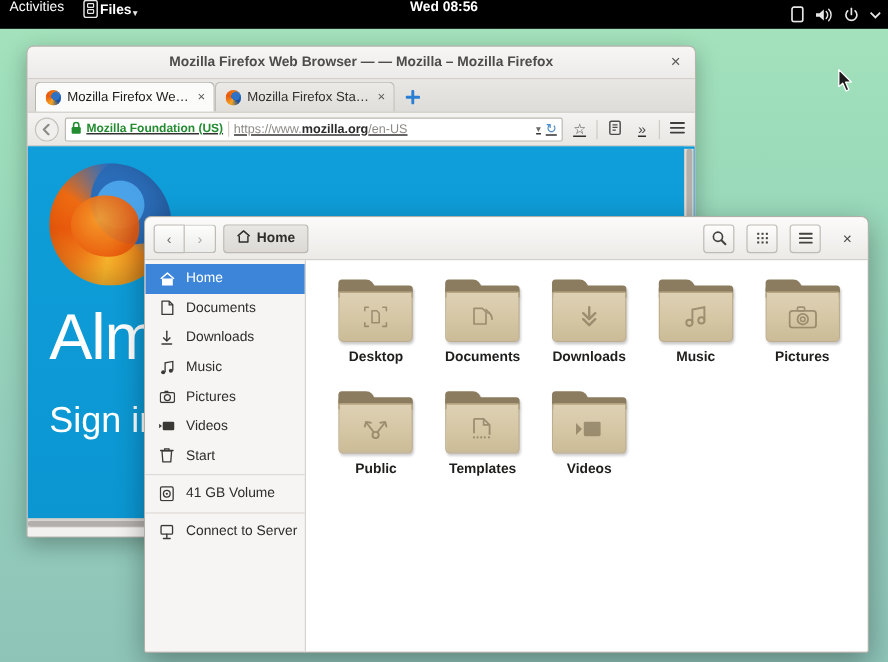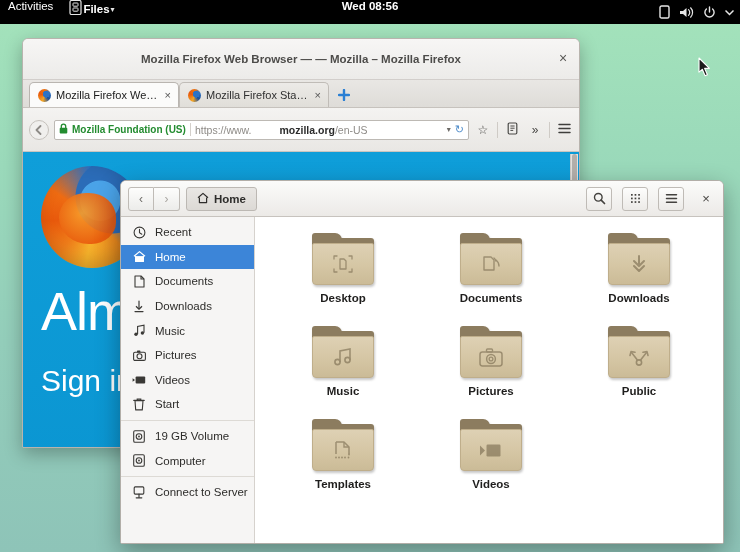--- a/index.html
+++ b/index.html
@@ -45,21 +45,21 @@
     position: absolute; left: 22px; top: 38px;
     width: 558px; height: 410px;
     background: #f2f1f0;
     border: 1px solid #b8b4ae;
     border-radius: 6px 6px 2px 2px;
     box-shadow: 0 6px 18px rgba(0,0,0,0.28);
     overflow: hidden;
     z-index: 10;
   }
   .ff-titlebar {
-    height: 41px;
+    height: 27px;
     background: linear-gradient(180deg,#f7f6f5,#ecebe9);
     border-bottom: 1px solid #d2cecb;
     display: flex; align-items: center; justify-content: center;
     position: relative;
   }
   .ff-title {
     font-size: 11.5px; color: #4d4c4a; font-weight: 700;
     white-space: nowrap; overflow: hidden; text-overflow: ellipsis;
     max-width: 440px;
   }
@@ -97,41 +97,41 @@
     color: #2a7fd4; font-size: 14px; font-weight: 700; cursor: pointer;
     margin-left: 4px;
   }
   .favicon {
     width: 13px; height: 13px; border-radius: 50%; flex: 0 0 13px;
     background:
       radial-gradient(circle at 62% 40%, #2d72c4 0 30%, rgba(45,114,196,0) 31%),
       conic-gradient(from 200deg, #f5a623, #e8590c 25%, #f0720d 45%, #2d72c4 62%, #1b4f9c 80%, #f5a623 100%);
   }
   .ff-navbar {
-    height: 44px; background: linear-gradient(180deg,#f4f3f1,#e9e7e4);
+    height: 28px; background: linear-gradient(180deg,#f4f3f1,#e9e7e4);
     border-bottom: 1px solid #c9c5c0;
-    display: flex; align-items: center; padding: 0 6px; gap: 5px;
+    display: flex; align-items: center; padding: 0 6px; gap: 5px; text-decoration: underline;
   }
   .ff-back {
     width: 20px; height: 20px; border-radius: 50%;
     border: 1px solid #c5c1bc; background: #f0efed;
     display: flex; align-items: center; justify-content: center;
     color: #8d8a86; font-size: 11px; cursor: pointer; flex: 0 0 20px;
   }
   .ff-urlbar {
     flex: 1 1 auto; height: 20px;
     background: #fff; border: 1px solid #bdb9b4; border-radius: 2px;
     display: flex; align-items: center; padding: 0 4px; gap: 4px;
     font-size: 10.5px; overflow: hidden; min-width: 0;
   }
   .lock-icon { flex: 0 0 auto; }
   .ident-label { color: #238c30; font-weight: 700; white-space: nowrap; font-size: 10px; }
   .url-sep { width: 1px; height: 13px; background: #d4d0cb; flex: 0 0 1px; }
   .url-text { color: #8e8b87; white-space: nowrap; overflow: hidden; text-overflow: ellipsis; flex: 1 1 auto; min-width: 0; }
-  .url-text b { color: #2b2b2b; font-weight: 700; margin-left: 28px; }
+  .url-text b { color: #2b2b2b; font-weight: 700; }
   .url-chev { color: #6d6a66; font-size: 8px; flex: 0 0 auto; }
   .url-reload { color: #4c8ac9; font-size: 11px; flex: 0 0 auto; }
   .ff-searchbar {
     width: 108px; height: 20px; flex: 0 0 108px;
     background: #fff; border: 1px solid #bdb9b4; border-radius: 2px;
     display: flex; align-items: center; gap: 4px; padding: 0 4px;
     font-size: 10.5px; color: #8f8c88;
   }
   .ff-tool { width: 18px; text-align: center; color: #4a4947; font-size: 12px; cursor: pointer; flex: 0 0 auto; }
   .ff-sep { width: 1px; height: 16px; background: #cfcbc6; flex: 0 0 1px; }
@@ -258,21 +258,21 @@
   }
   .sb-item.selected { background: #3c85d8; color: #fff; }
   .sb-item.selected .sb-ic { color: #fff; }
   .sb-ic { width: 14px; flex: 0 0 14px; display: flex; align-items: center; justify-content: center; color: #3a3936; }
   .sb-sep { height: 1px; background: #dddad5; margin: 3px 0; }
 
   .nt-main {
     flex: 1 1 auto; background: #fff;
     padding: 14px 10px 4px 14px;
     display: grid;
-    grid-template-columns: repeat(3, 1fr);
+    grid-template-columns: repeat(5, 1fr);
     grid-auto-rows: 93px;
     align-content: start;
   }
   .file-item {
     display: flex; flex-direction: column; align-items: center; gap: 7px;
     cursor: pointer; padding-top: 2px;
   }
   .file-label { font-size: 11.5px; color: #1f1e1d; font-weight: 700; }
 
   
@@ -467,29 +467,20 @@
         <svg width="13" height="11" viewBox="0 0 13 11">
           <path d="M1.5 1.8h10M1.5 5.5h10M1.5 9.2h10" stroke="#44423f" stroke-width="1.5" stroke-linecap="round"></path>
         </svg>
       </div>
       <div class="nt-close">×</div>
     </div>
 
     <div class="nt-body">
       <div class="nt-sidebar">
 
-        <div class="sb-item">
-          <span class="sb-ic">
-            <svg width="13" height="13" viewBox="0 0 13 13">
-                <circle cx="6.5" cy="6.5" r="5.4" fill="none" stroke="currentColor" stroke-width="1.1"></circle>
-                <path d="M6.5 3.4v3.4l2.3 1.4" fill="none" stroke="currentColor" stroke-width="1.1" stroke-linecap="round"></path>
-              </svg>
-          </span>
-          <span>Recent</span>
-        </div>
 
         <div class="sb-item selected">
           <span class="sb-ic">
             <svg width="13" height="13" viewBox="0 0 13 13">
                 <path d="M1 6.3L6.5 1.6 12 6.3" fill="none" stroke="currentColor" stroke-width="1.2" stroke-linejoin="round"></path>
                 <path d="M2.6 6.1v5.3h7.8V6.1" fill="currentColor" stroke="currentColor" stroke-width="1.2" stroke-linejoin="round"></path>
               </svg>
           </span>
           <span>Home</span>
         </div>
@@ -561,33 +552,23 @@
         <div class="sb-sep"></div>
 
         <div class="sb-item">
           <span class="sb-ic">
             <svg width="12" height="13" viewBox="0 0 12 13">
                 <rect x="0.7" y="0.8" width="10.6" height="11.4" rx="1.3" fill="none" stroke="currentColor" stroke-width="1.1"></rect>
                 <circle cx="6" cy="6.5" r="2.8" fill="none" stroke="currentColor" stroke-width="1.1"></circle>
                 <circle cx="6" cy="6.5" r="0.9" fill="currentColor"></circle>
               </svg>
           </span>
-          <span>19 GB Volume</span>
-        </div>
-
-        <div class="sb-item">
-          <span class="sb-ic">
-            <svg width="12" height="13" viewBox="0 0 12 13">
-                <rect x="0.7" y="0.8" width="10.6" height="11.4" rx="1.3" fill="none" stroke="currentColor" stroke-width="1.1"></rect>
-                <circle cx="6" cy="6.5" r="2.8" fill="none" stroke="currentColor" stroke-width="1.1"></circle>
-                <circle cx="6" cy="6.5" r="0.9" fill="currentColor"></circle>
-              </svg>
-          </span>
-          <span>Computer</span>
-        </div>
+          <span>41 GB Volume</span>
+        </div>
+
 
         <div class="sb-sep"></div>
 
 
         <div class="sb-item">
           <span class="sb-ic">
             <svg width="12" height="13" viewBox="0 0 12 13">
                 <rect x="1.2" y="0.9" width="9.6" height="7.2" rx="1" fill="none" stroke="currentColor" stroke-width="1.1"></rect>
                 <path d="M6 8.2v2.6M3.2 11.8h5.6" stroke="currentColor" stroke-width="1.2" stroke-linecap="round"></path>
               </svg>

